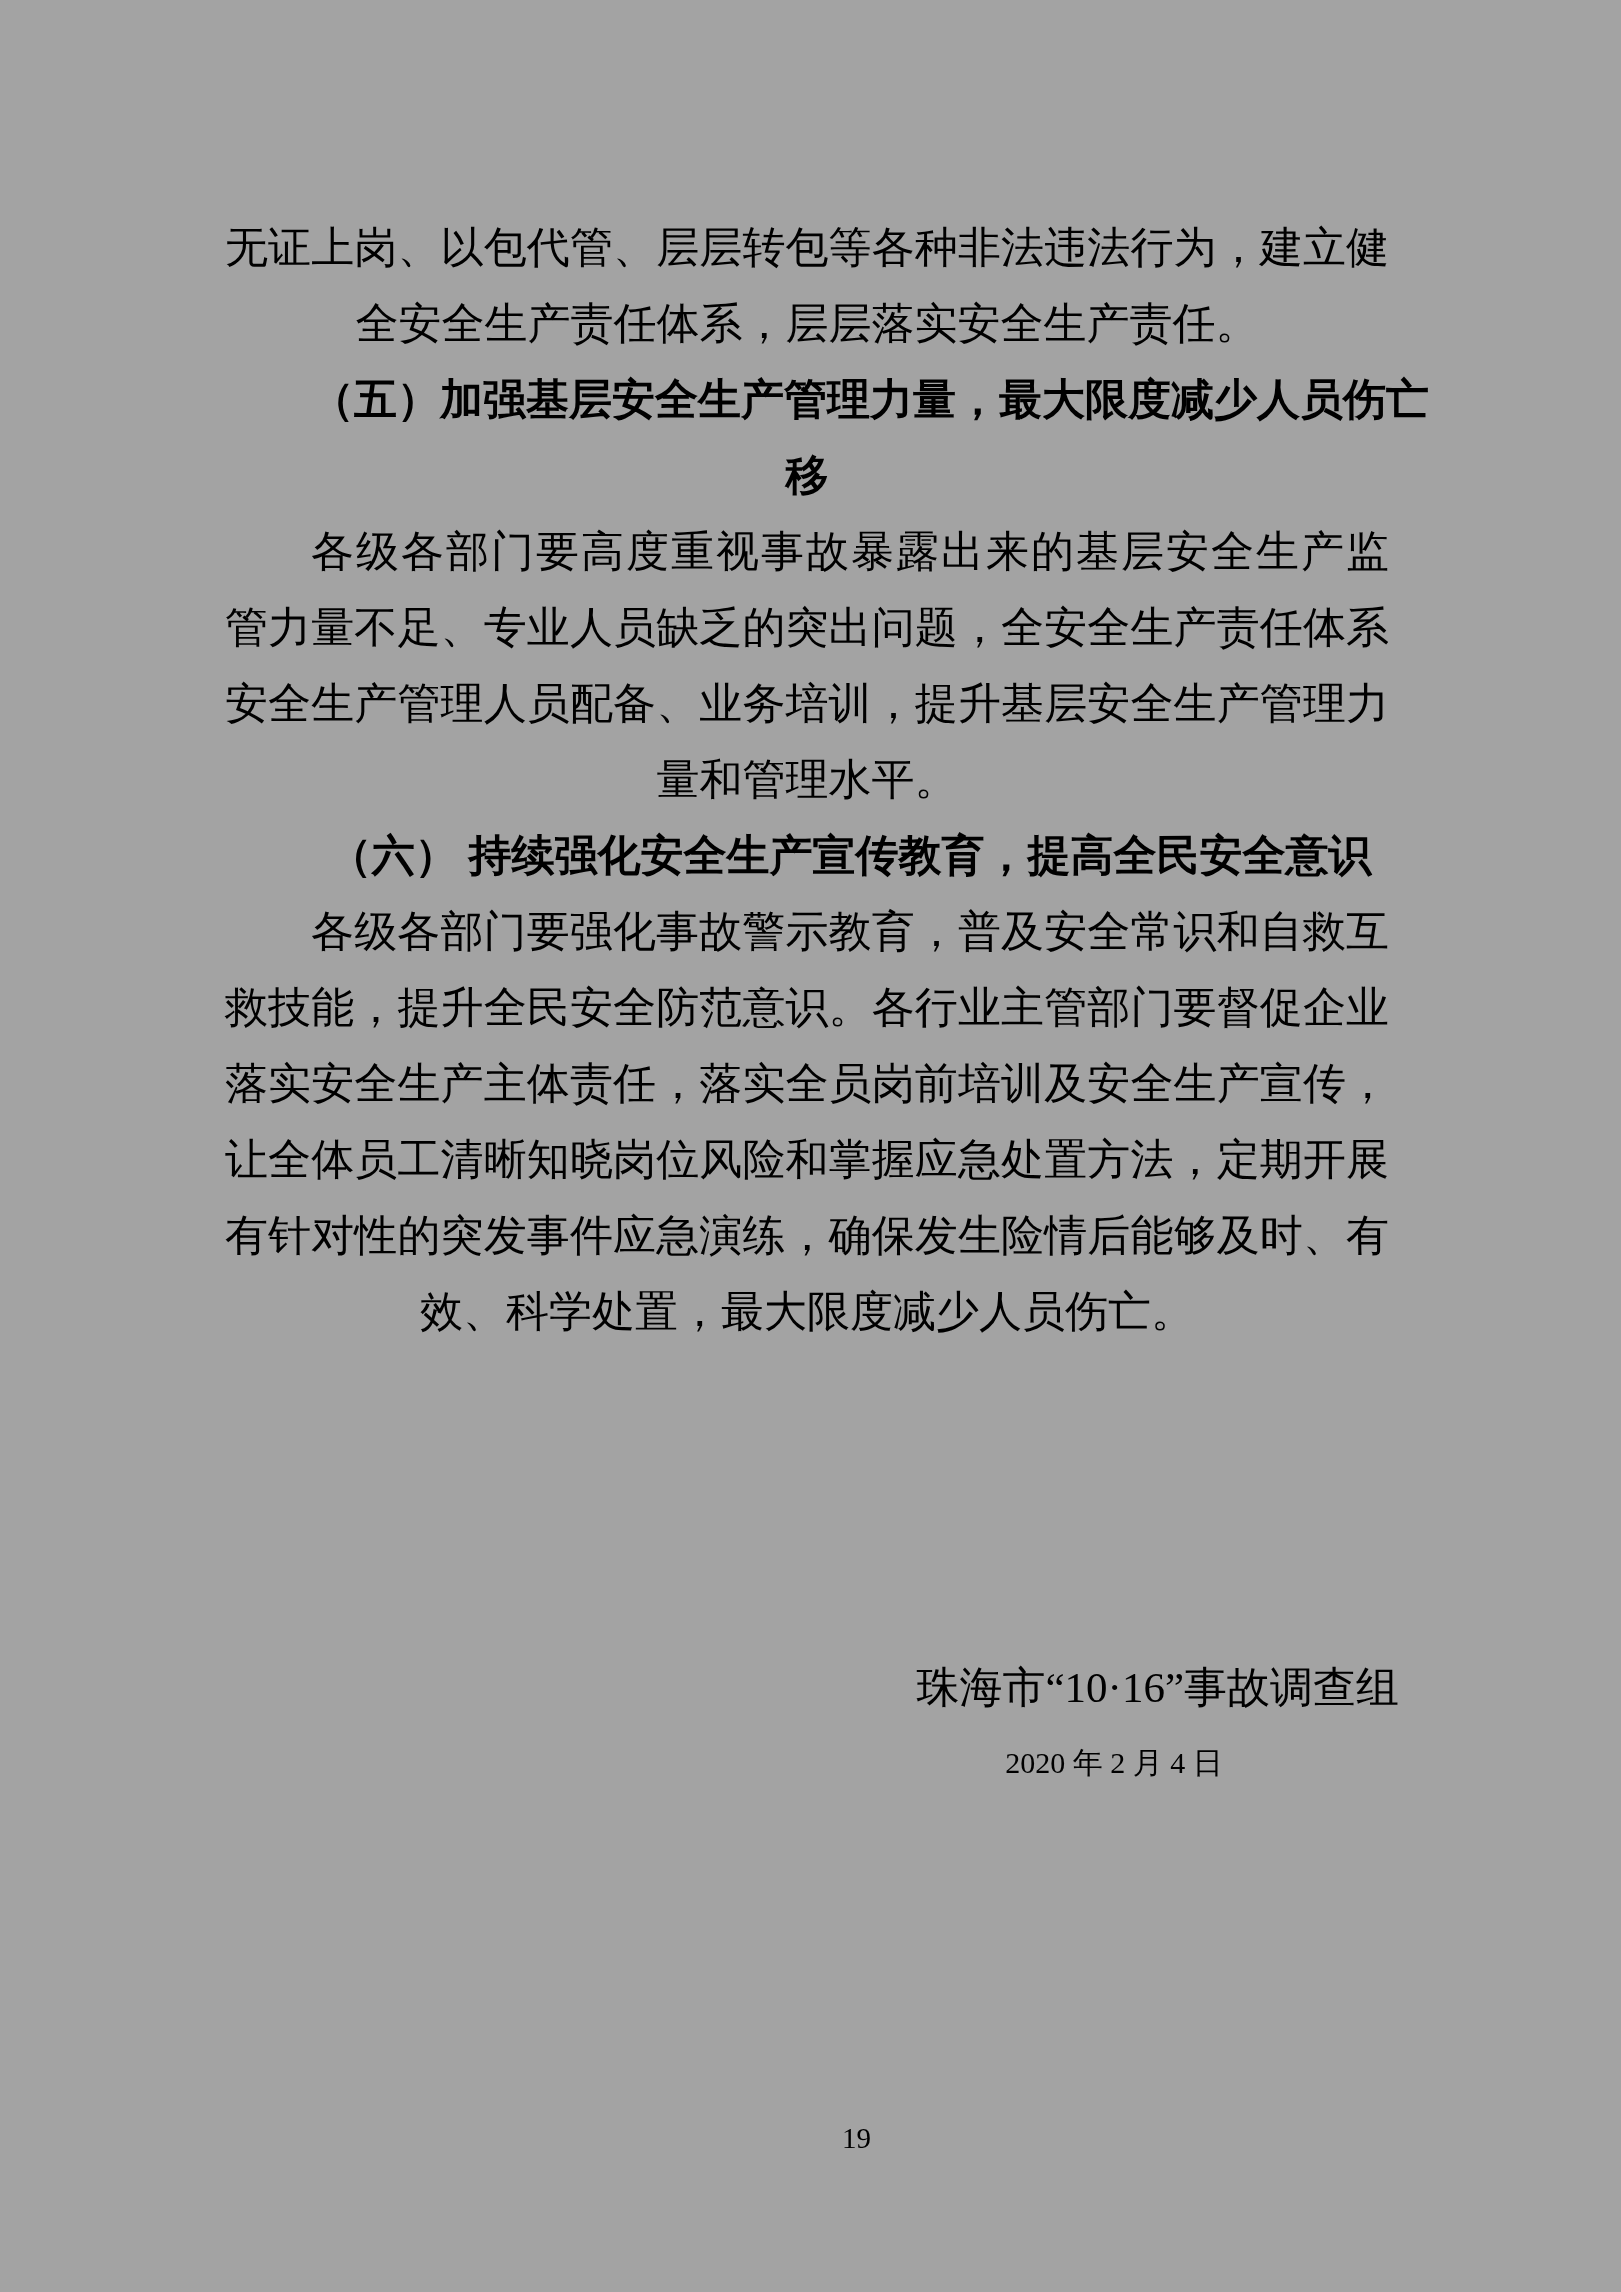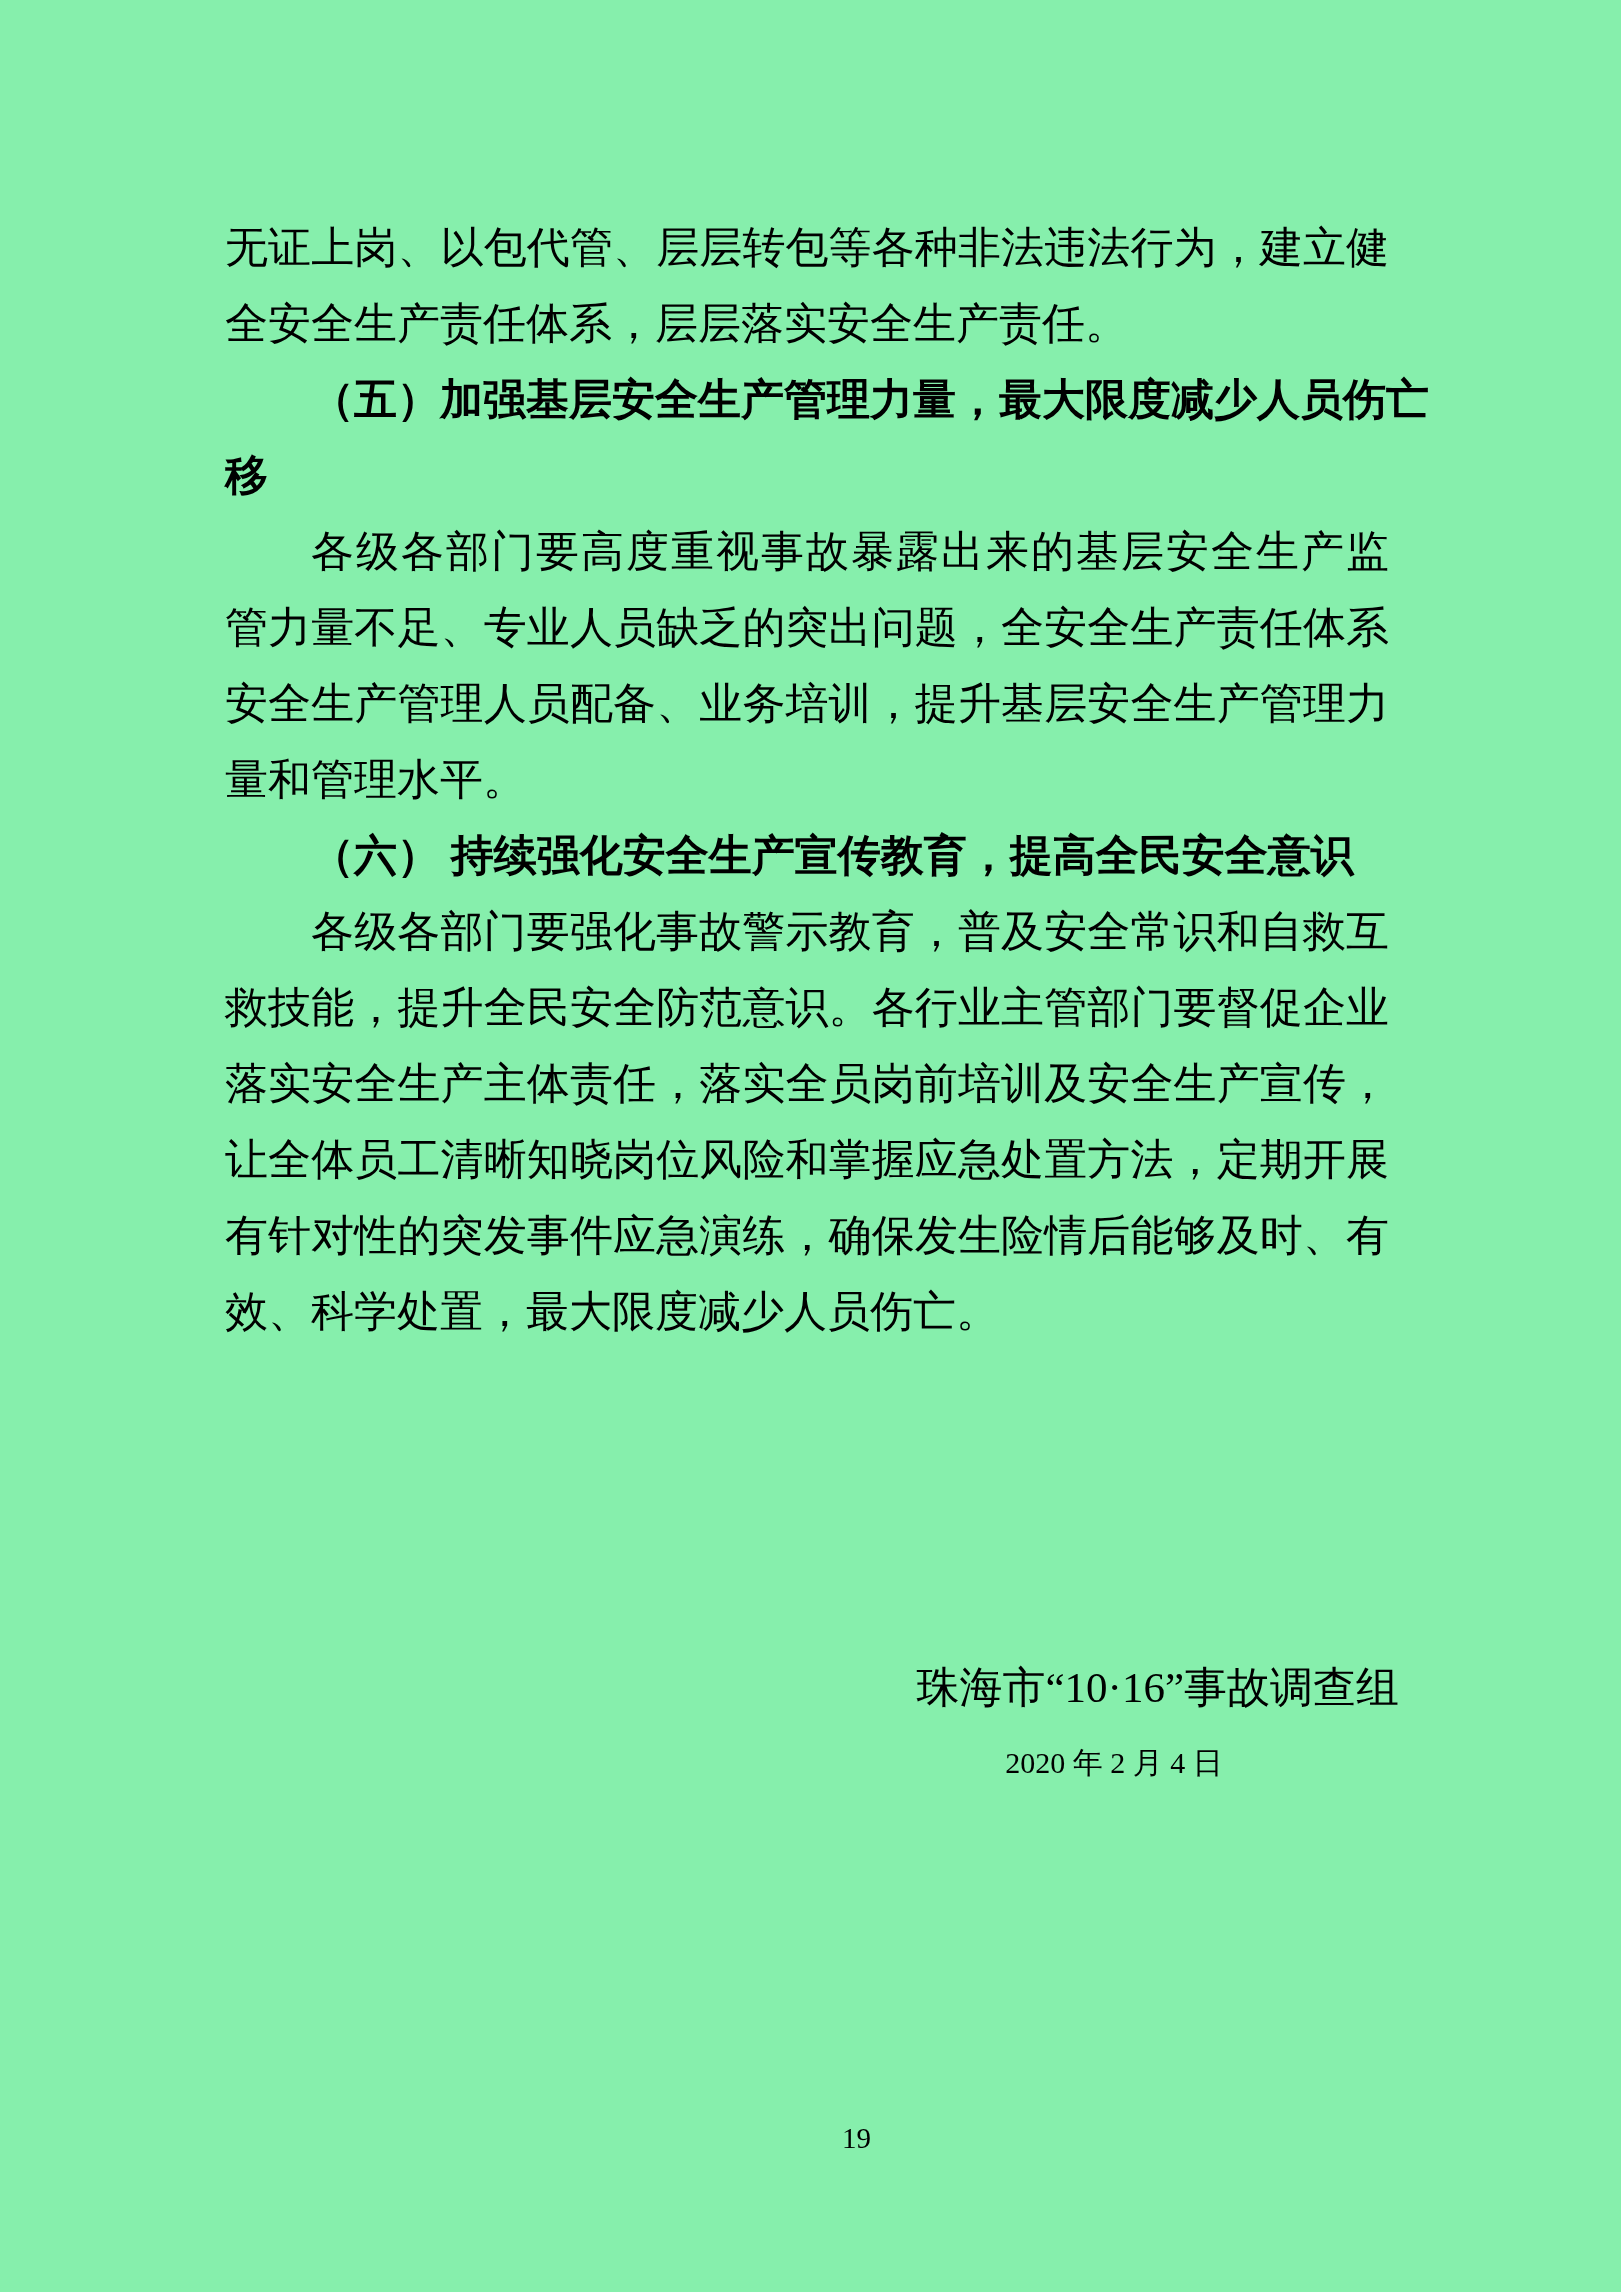--- a/index.html
+++ b/index.html
@@ -5,36 +5,36 @@
   html, body {
     margin: 0;
     padding: 0;
     background: #e8e8e8;
   }
   .page {
     position: relative;
     width: 1621px;
     height: 2293px;
     margin: 0 auto;
-    background: #86efac;
+    background: #a3a3a3;
     color: #000000;
     font-family: "Liberation Serif", "DejaVu Serif", serif;
     overflow: hidden;
   }
   .body-text {
     position: absolute;
     left: 225px;
     top: 210px;
     width: 1164px;
   }
   .line {
     font-size: 43px;
     line-height: 76px;
     white-space: nowrap;
-    text-align: left;
+    text-align: center;
   }
   
   .line.full {
     text-align: justify;
     text-align-last: justify;
     text-justify: inter-character;
   }
   .line.indent {
     padding-left: 86px; 
   }

